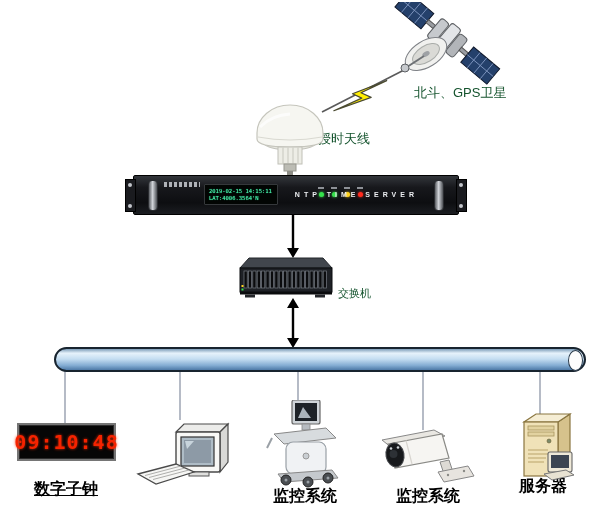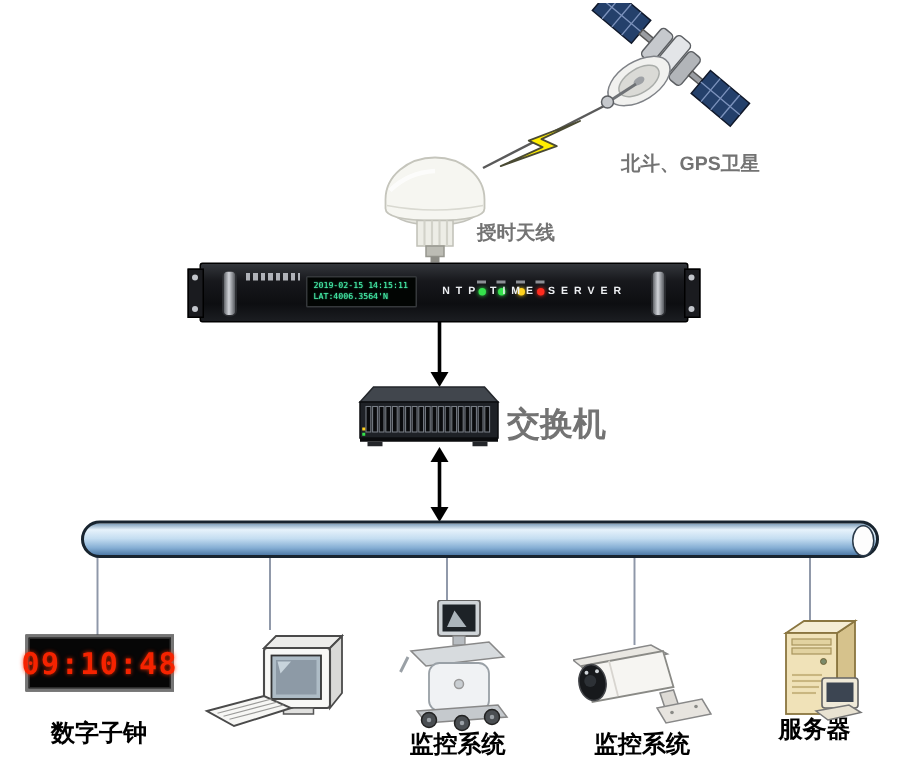--- a/index.html
+++ b/index.html
@@ -1,21 +1,21 @@
 <!DOCTYPE html>
 <html><head>
 <meta charset="utf-8">
 <style>
   html,body{margin:0;padding:0;background:#fff;}
   #canvas{
     position:relative;width:600px;height:514px;background:#ffffff;
     font-family:"Liberation Sans","DejaVu Sans",sans-serif;overflow:hidden;
   }
   .abs{position:absolute;}
-  .lbl{position:absolute;color:#737373;font-weight:700;white-space:nowrap;margin-top:16px;}
+  .lbl{position:absolute;color:#14532d;font-weight:400;white-space:nowrap;}
   .dev-lbl{position:absolute;color:#000;font-weight:700;font-size:16px;transform:translateX(-50%);white-space:nowrap;}
 
   
   #lines{position:absolute;left:0;top:0;z-index:1;}
 
   
   #ntp-chassis{
     left:133px;top:175px;width:324px;height:38px;z-index:2;
     background:linear-gradient(180deg,#33363b 0%,#17181c 30%,#0d0e11 70%,#1b1d21 100%);
     border-radius:2px;border:1px solid #000;
@@ -197,30 +197,30 @@
       <rect x="78.4" y="17" width="3.2" height="17"></rect>
         <rect x="82.8" y="17" width="3.2" height="17"></rect>
       <rect x="87.2" y="17" width="3.2" height="17"></rect>
     </g>
     <rect x="5.5" y="31" width="2" height="2" fill="#ffd21e"></rect>
     <rect x="5.5" y="34.5" width="2" height="2" fill="#35e24c"></rect>
     <rect x="4" y="38" width="92" height="2.5" fill="#0a0b0d"></rect>
     <rect x="9" y="40.5" width="10" height="3" fill="#24262a"></rect>
     <rect x="79" y="40.5" width="10" height="3" fill="#24262a"></rect>
   </svg>
-  <div class="lbl" style="left:338px;top:252px;font-size:22px;">交换机</div>
+  <div class="lbl" style="left:338px;top:286px;font-size:11px;">交换机</div>
 
   <div class="abs" id="bus-pipe">
     <div id="bus-endcap"></div>
   </div>
 
   <div class="abs" id="digital-clock">
     <span id="clock-time">09:10:48</span>
   </div>
-  <div class="dev-lbl" style="left:66px;top:479px;">数字子钟</div>
+  <div class="dev-lbl" style="left:66px;top:479px;text-decoration:underline;">数字子钟</div>
 
   <svg class="abs icon" style="left:136px;top:418px;" width="104" height="68" viewBox="0 0 104 68">
     <polygon points="40,14 84,14 92,6 48,6" fill="#ececea" stroke="#4a4a4a" stroke-width="1.2"></polygon>
     <polygon points="84,14 92,6 92,44 84,54" fill="#d9d9d7" stroke="#4a4a4a" stroke-width="1.2"></polygon>
     <rect x="40" y="14" width="44" height="40" rx="2" fill="#f8f8f6" stroke="#4a4a4a" stroke-width="1.4"></rect>
     <rect x="45" y="19" width="33" height="29" fill="#aebcc6" stroke="#333" stroke-width="1.2"></rect>
     <rect x="48" y="22" width="27" height="23" fill="#8d9aa6"></rect>
     <polygon points="49,23 58,23 51,31" fill="#c8d4dc"></polygon>
     <rect x="53" y="54" width="20" height="4" fill="#e0e0de" stroke="#555" stroke-width="1"></rect>
     <polygon points="2,56 40,46 58,54 20,66" fill="#f6f6f4" stroke="#4a4a4a" stroke-width="1.3"></polygon>

